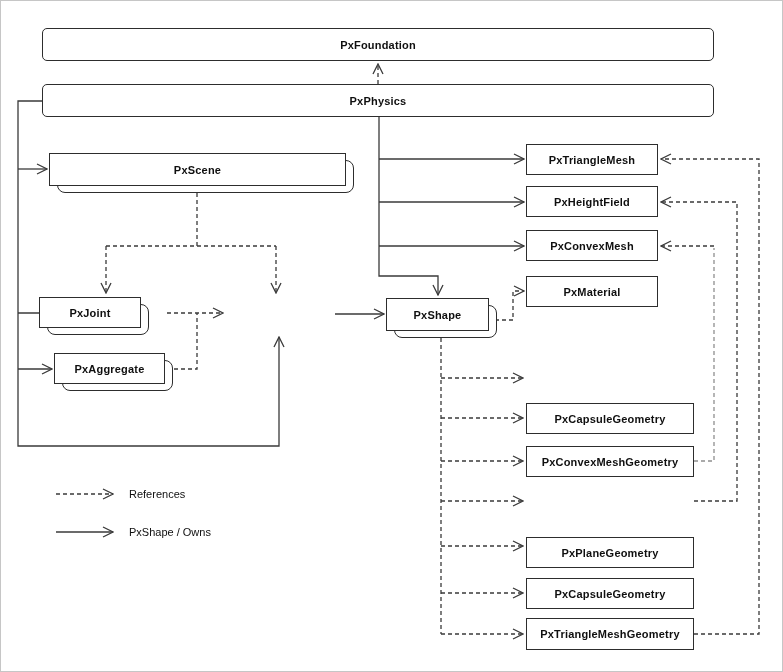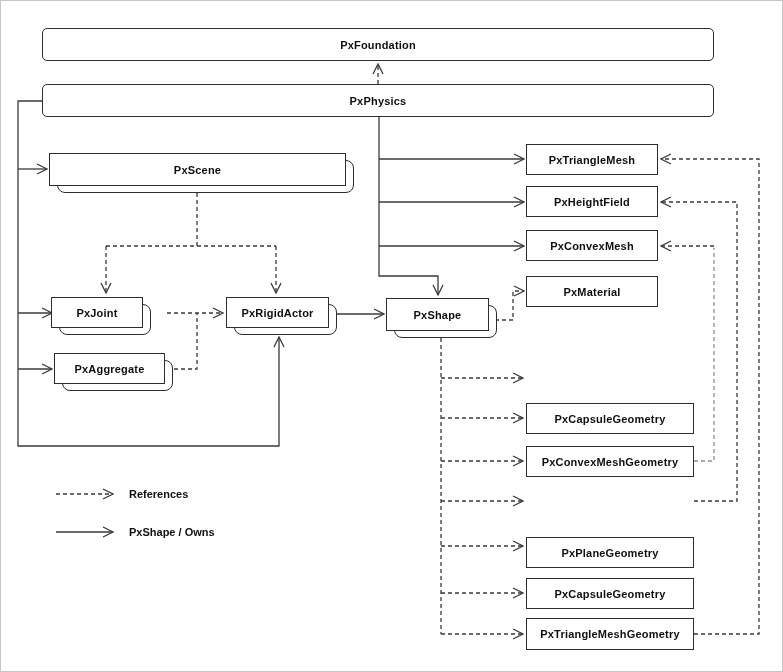--- a/index.html
+++ b/index.html
@@ -21,21 +21,21 @@
   .node .face{
     position:absolute;left:0;top:0;width:100%;height:100%;
     box-sizing:border-box;border:1.5px solid #2d2d2d;border-radius:0;background:#fff;
     display:flex;align-items:center;justify-content:center;
   }
   .node .lbl{
     font-size:11px;font-weight:bold;color:#0f0f0f;letter-spacing:.2px;white-space:nowrap;
   }
   .node.wide .face{border-radius:5px;}
   .legend-label{
-    position:absolute;font-size:11px;font-weight:bold;color:#0f0f0f;white-space:nowrap;
+    position:absolute;font-size:11px;font-weight:normal;color:#0f0f0f;white-space:nowrap;
   }
 </style>
 </head>
 <body>
 
 <div class="canvas">
 
   <svg class="wires" viewBox="0 0 783 672">
     <defs>
       <marker id="ah" viewBox="0 0 12 12" refX="11" refY="6" markerWidth="12" markerHeight="12" markerUnits="userSpaceOnUse" orient="auto-start-reverse">
@@ -93,40 +93,34 @@
       </span>
   </div>
 
   <div class="node" style="left:48px;top:152px;width:297px;height:33px">
     <span class="ghost"></span>
     <span class="face">
         <span class="lbl">PxScene</span>
       </span>
   </div>
 
-  <div class="node" style="left:50px;top:296px;width:92px;height:31px">
+  <div class="node" style="left:38px;top:296px;width:102px;height:31px">
     <span class="ghost"></span>
     <span class="face">
         <span class="lbl">PxJoint</span>
       </span>
   </div>
 
   <div class="node" style="left:53px;top:352px;width:111px;height:31px">
     <span class="ghost"></span>
     <span class="face">
         <span class="lbl">PxAggregate</span>
       </span>
   </div>
 
-  <div class="node" style="left:225px;top:296px;width:103px;height:31px">
-    <span class="ghost"></span>
-    <span class="face">
-        <span class="lbl">PxRigidActor</span>
-      </span>
-  </div>
 
   <div class="node" style="left:385px;top:297px;width:103px;height:33px">
     <span class="ghost"></span>
     <span class="face">
         <span class="lbl">PxShape</span>
       </span>
   </div>
 
   <div class="node" style="left:525px;top:143px;width:132px;height:31px">
     <span class="face">

